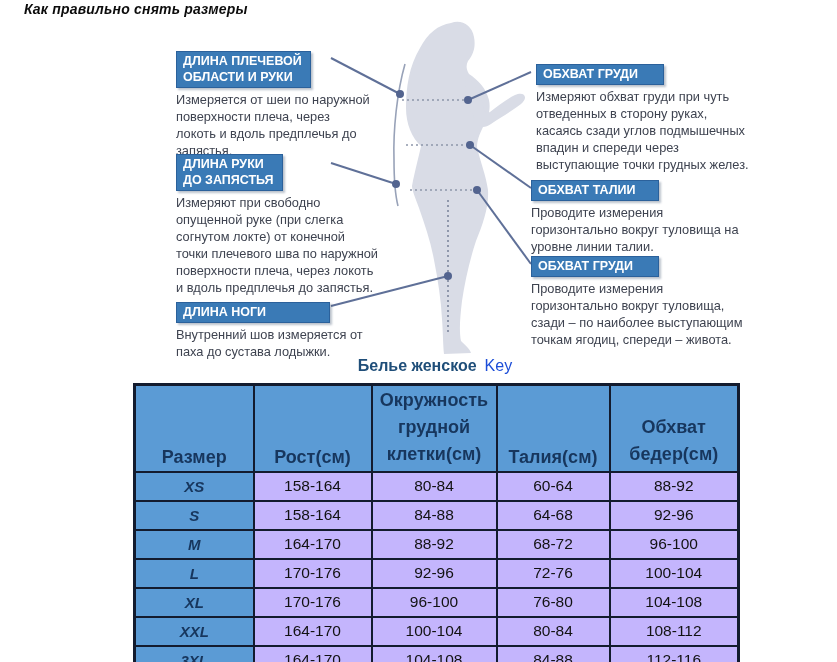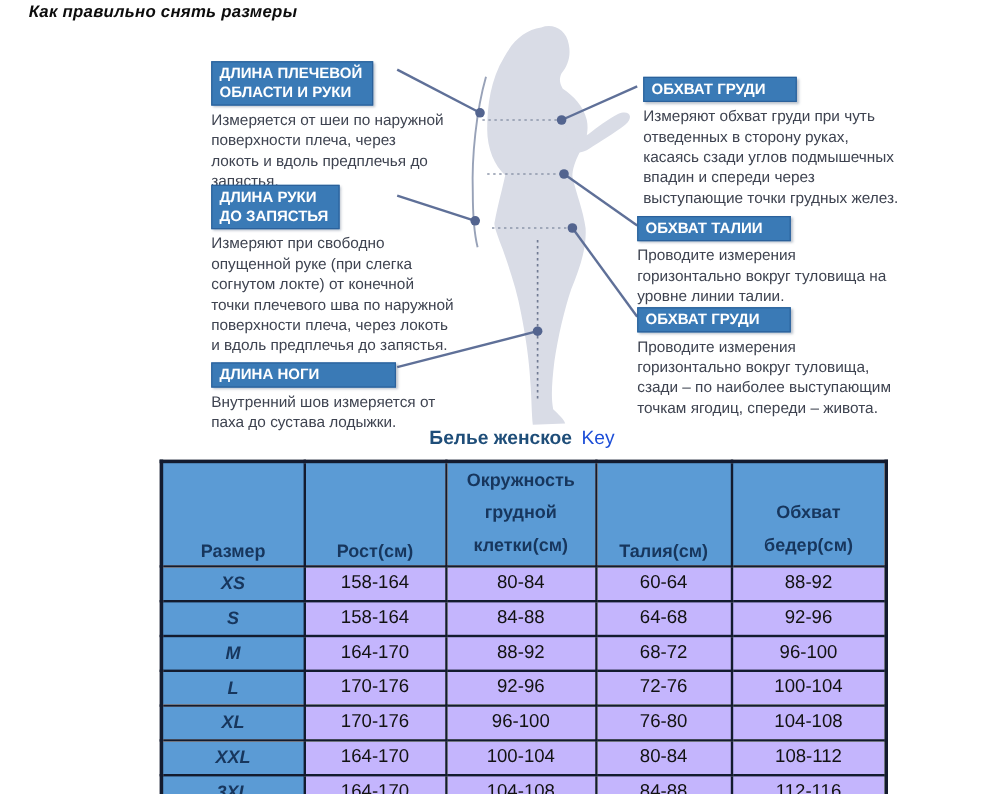--- a/index.html
+++ b/index.html
@@ -33,21 +33,21 @@
 
   table.size-table {
     position:absolute; left:133px; top:383px;
     border-collapse:collapse; table-layout:fixed; width:604px;
     border:3px solid #131b2e;
   }
   table.size-table th, table.size-table td {
     border:2px solid #131b2e; overflow:hidden;
   }
   table.size-table th {
-    background:#5b9bd5; color:#17365d; font-size:15px; font-weight:bold;
+    background:#5b9bd5; color:#17365d; font-size:18px; font-weight:bold;
     vertical-align:bottom; padding:0 2px 3px 2px; text-align:center;
   }
   tr.header-row { height:87px; }
   th.th-wrap { text-align:left; padding-left:8px; line-height:27px; }
   table.size-table td {
     background:#c4b5fd; color:#121212; font-size:15.5px; text-align:center;
     height:27px; padding:0;
   }
   table.size-table td.size-col {
     background:#5b9bd5; color:#17365d; font-weight:bold; font-size:15px;font-style:italic;

